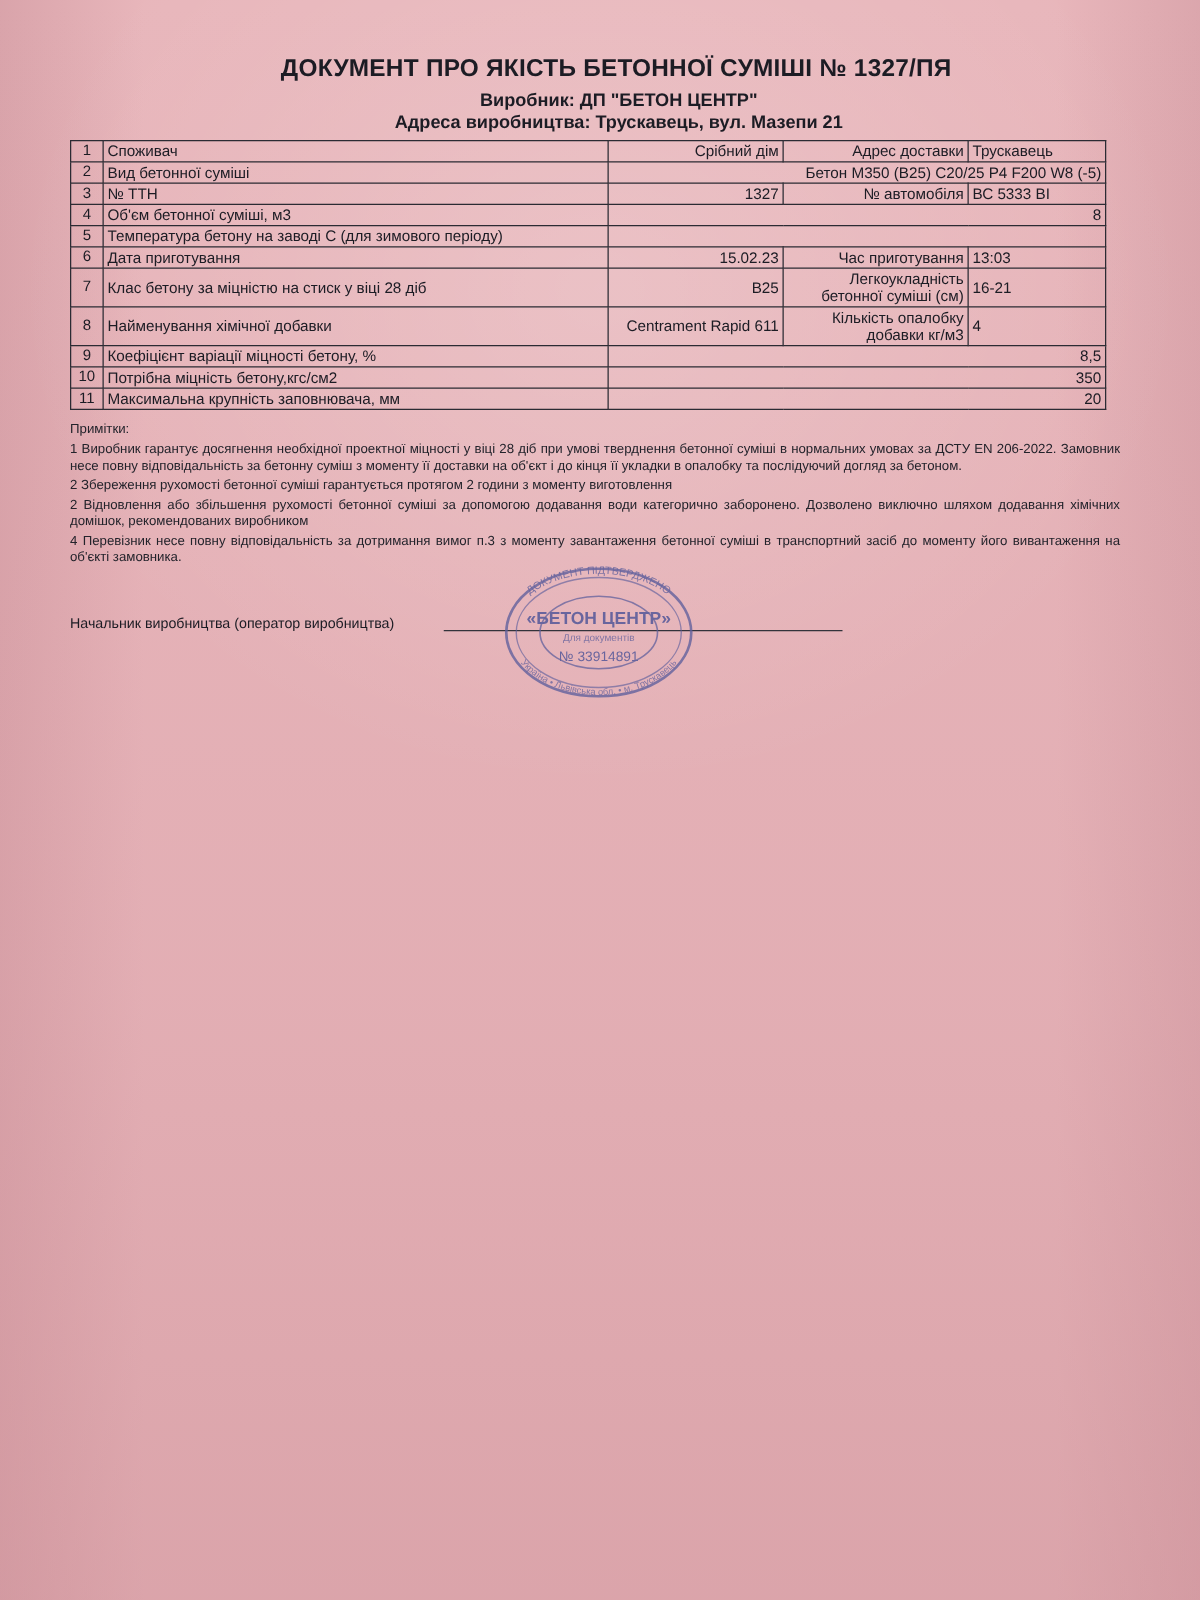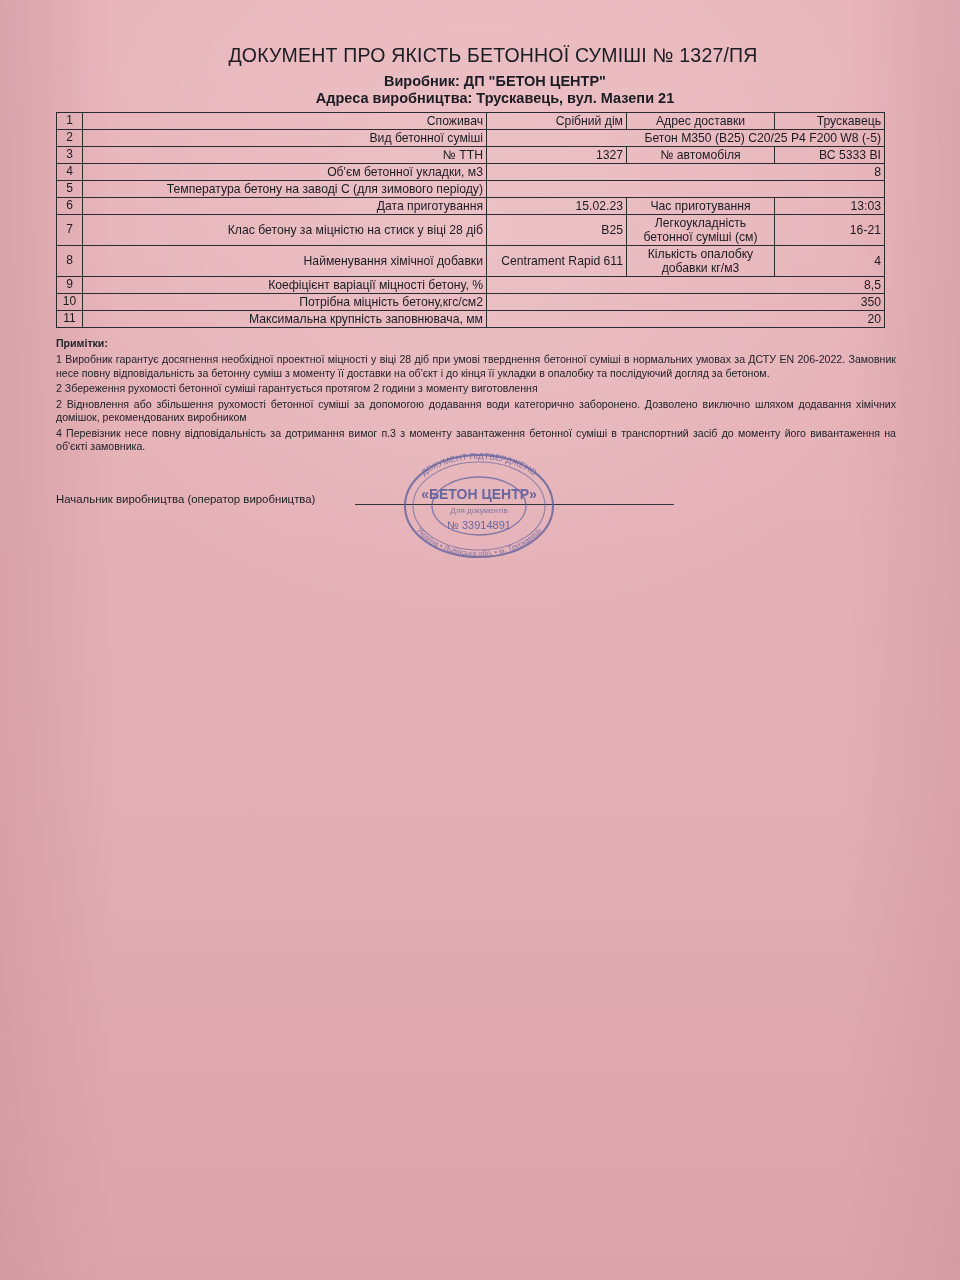--- a/index.html
+++ b/index.html
@@ -32,21 +32,21 @@
   }
   .doc {
     position: absolute;
     left: 56px;
     top: 44px;
     width: 848px;
     color: #1c1c24;
   }
   .title {
     font-size: 19.5px;
-    font-weight: normal;
+    font-weight: bold;
     text-align: center;
     letter-spacing: 0.2px;
     margin: 0 0 6px 0;
     padding-left: 26px;
   }
   .subline {
     font-size: 14.5px;
     font-weight: bold;
     text-align: center;
     margin: 1px 0;
@@ -64,37 +64,36 @@
     padding: 1px 3px;
     vertical-align: middle;
     line-height: 1.15;
   }
   td.num {
     width: 26px;
     text-align: center;
     font-size: 12px;
   }
   td.lbl {
-    text-align: right;
+    text-align: left;
   }
   td.val {
     text-align: right;
   }
-  td.c3 { text-align: center; }
-  td.c4 { text-align: right; }
+  td.c3 { text-align: right; }
+  td.c4 { text-align: left; }
   .notes {
     margin-top: 9px;
     font-size: 10.6px;
     line-height: 1.28;
     color: #23232b;
     width: 840px;
   }
   .notes .ttl {
     margin-bottom: 2px;
-    font-weight: bold;
   }
   .notes p {
     margin: 2px 0;
     text-align: justify;
   }
   .signline {
     margin-top: 38px;
     font-size: 11.4px;
     display: flex;
     align-items: flex-end;
@@ -160,21 +159,21 @@
         </tr>
         <tr>
           <td class="num">3</td>
           <td class="lbl">№ ТТН</td>
           <td class="val">1327</td>
           <td class="c3">№ автомобіля</td>
           <td class="c4">ВС 5333 ВІ</td>
         </tr>
         <tr>
           <td class="num">4</td>
-          <td class="lbl">Об'єм бетонної укладки, м3</td>
+          <td class="lbl">Об'єм бетонної суміші, м3</td>
           <td class="val" colspan="3">8</td>
         </tr>
         <tr>
           <td class="num">5</td>
           <td class="lbl">Температура бетону на заводі С (для зимового періоду)</td>
           <td class="val" colspan="3"></td>
         </tr>
         <tr>
           <td class="num">6</td>
           <td class="lbl">Дата приготування</td>

